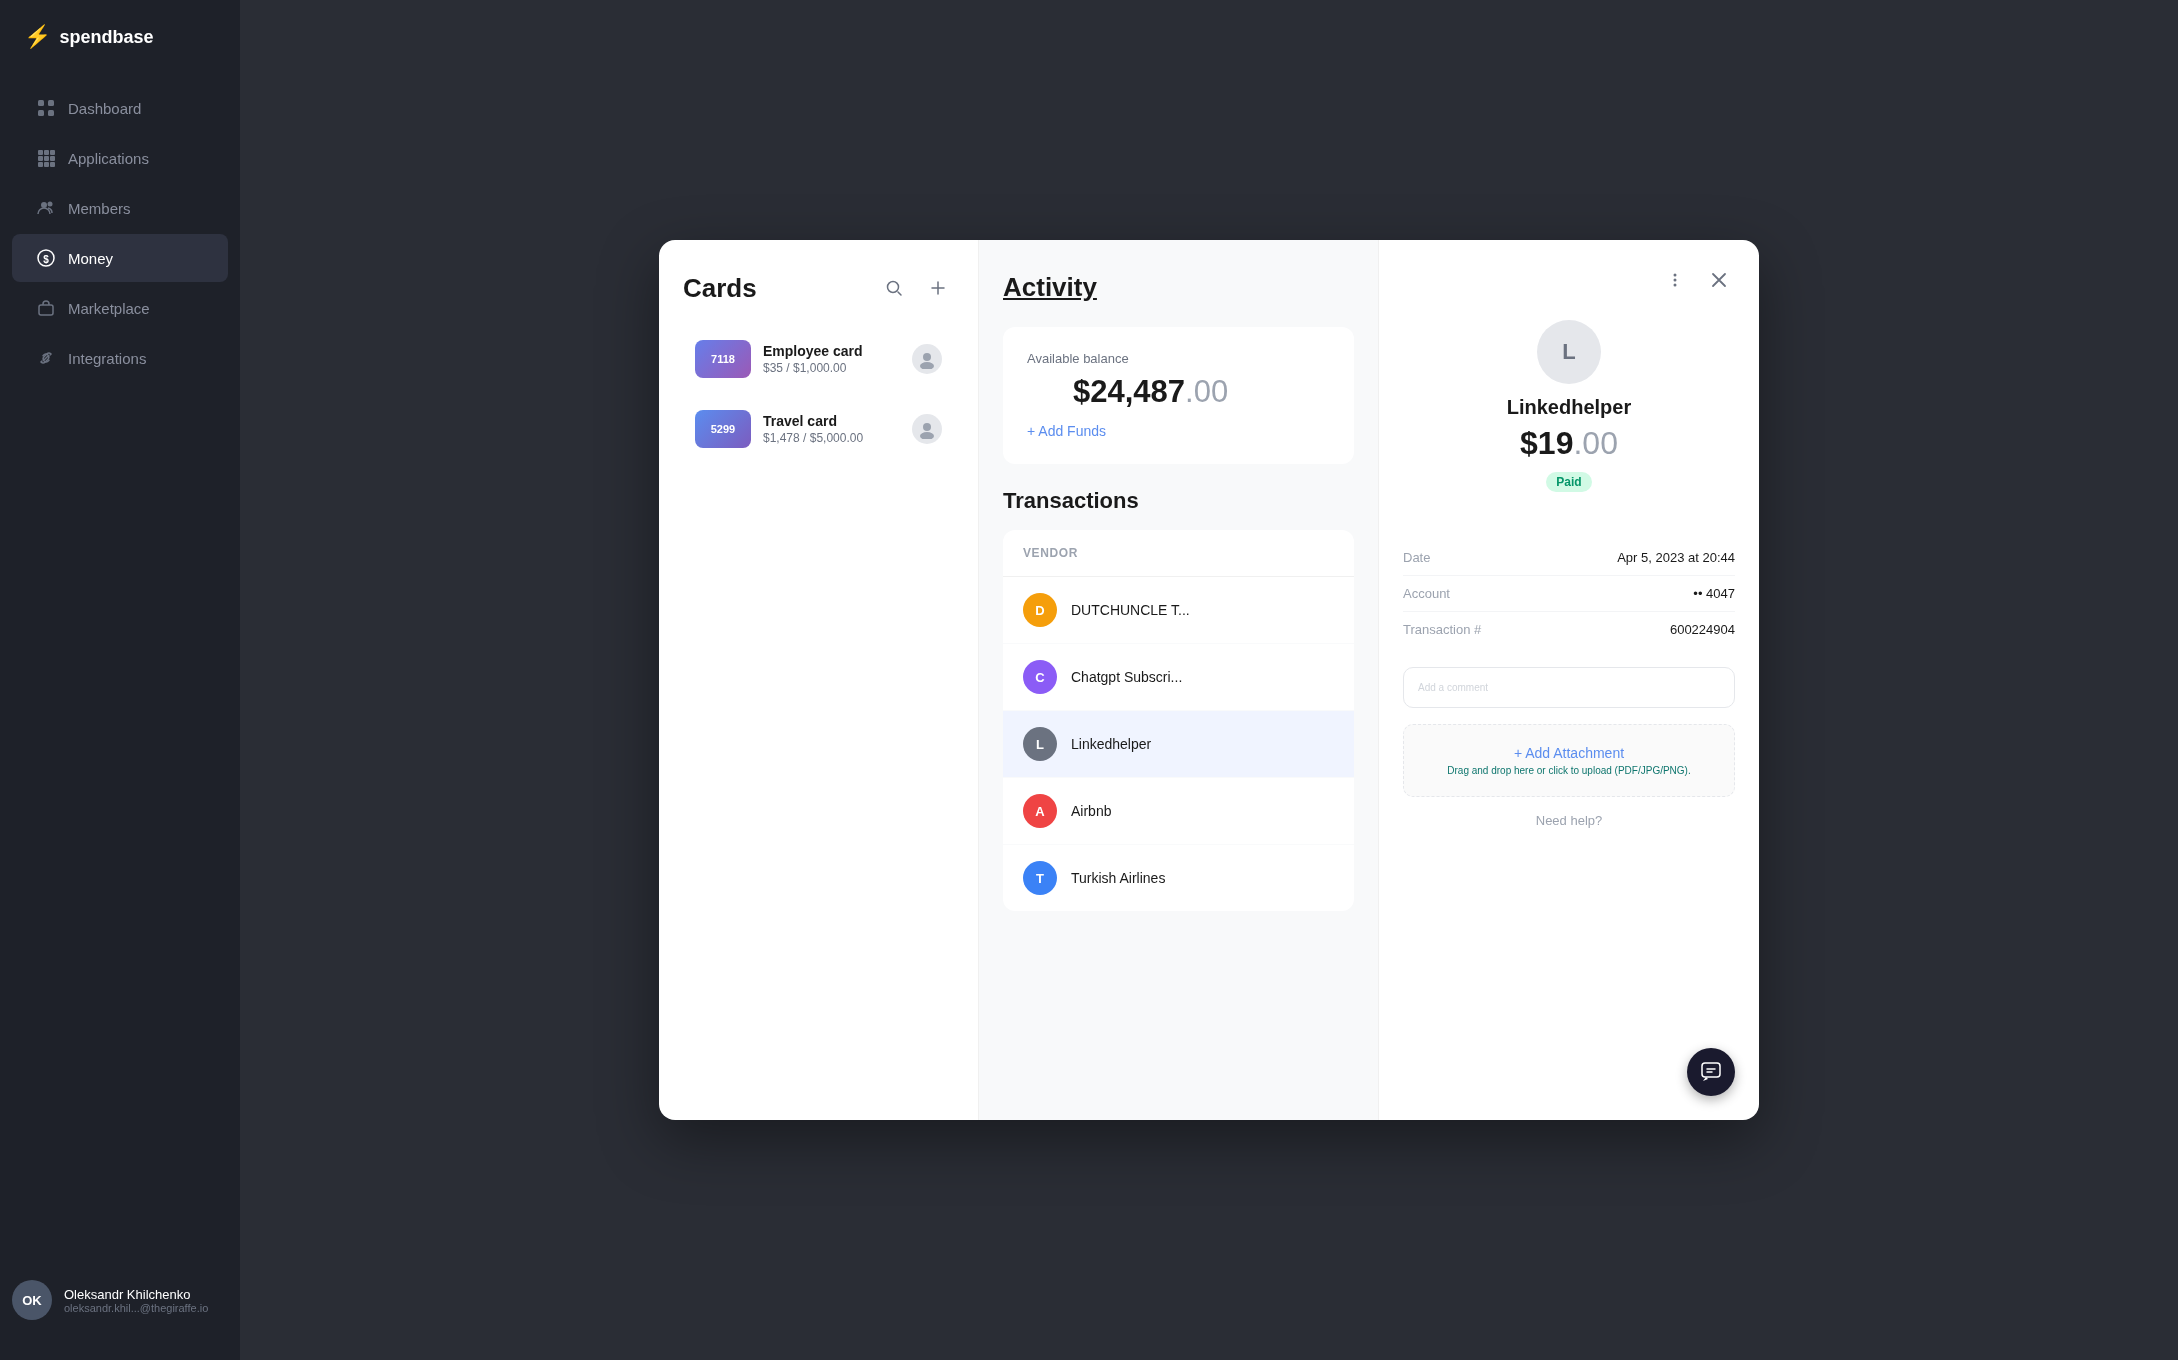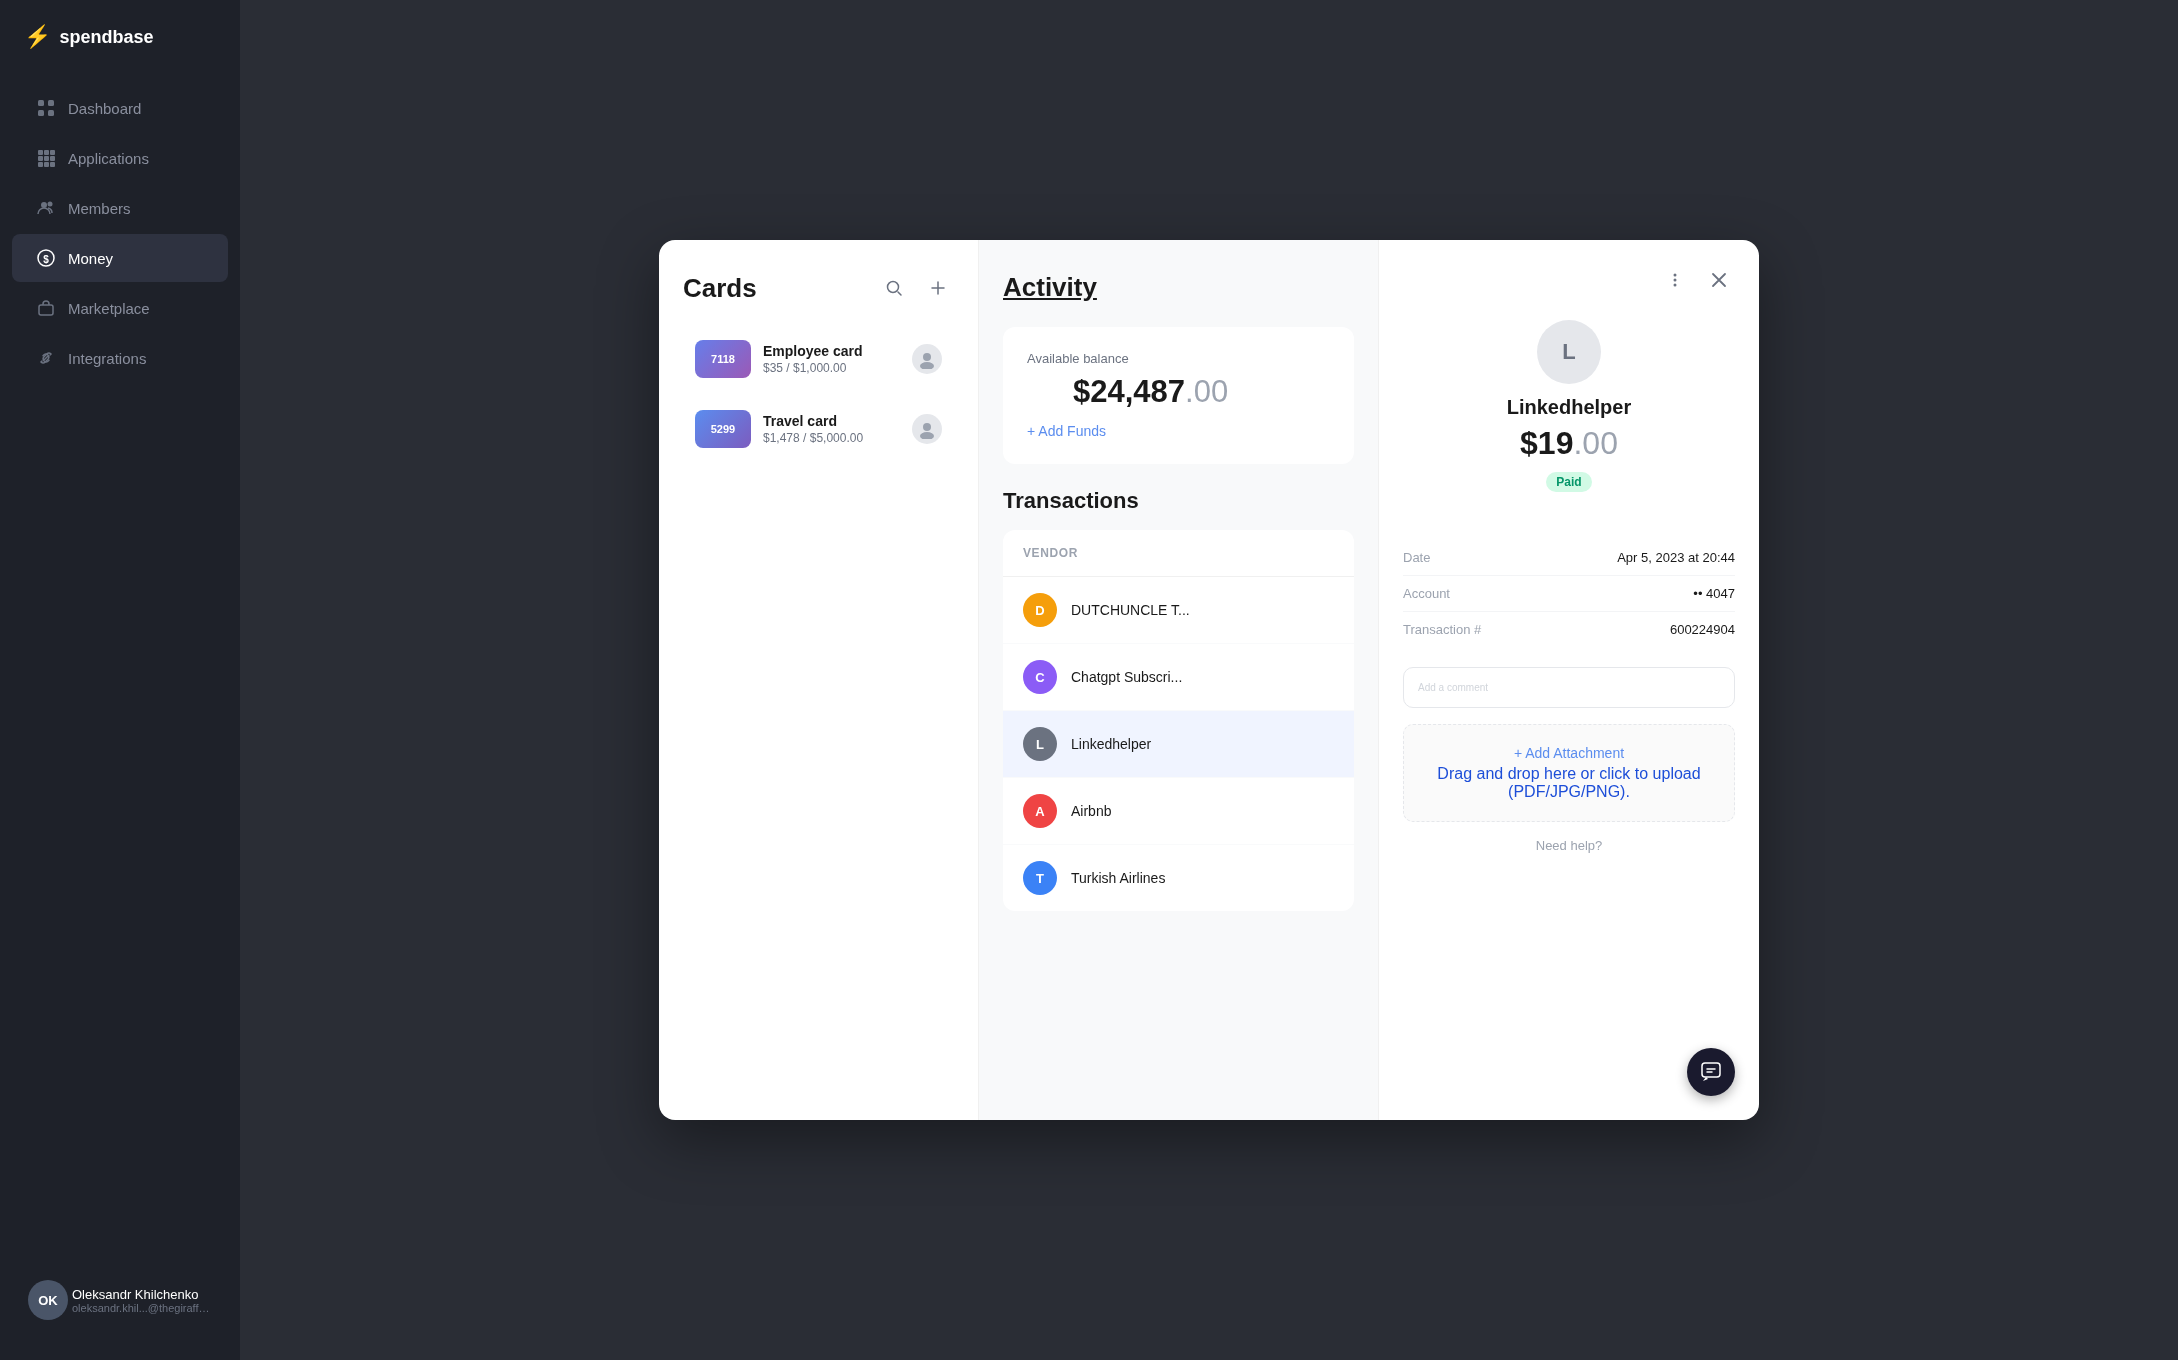--- a/index.html
+++ b/index.html
@@ -61,24 +61,24 @@
       width: 20px;
       height: 20px;
       display: flex;
       align-items: center;
       justify-content: center;
       font-size: 16px;
       flex-shrink: 0;
     }
     .sidebar-bottom {
       margin-top: auto;
-      padding: 16px 28px;
-      display: flex;
-      align-items: center;
-      gap: 4px;
+      padding: 16px 12px;
+      display: flex;
+      align-items: center;
+      gap: 12px;
     }
     .user-avatar {
       width: 40px;
       height: 40px;
       border-radius: 50%;
       background: #4a5568;
       display: flex;
       align-items: center;
       justify-content: center;
       color: #fff;
@@ -420,22 +420,22 @@
       background: #fafafa;
       cursor: pointer;
     }
     .attachment-link {
       color: #5b8def;
       font-size: 14px;
       font-weight: 500;
       margin-bottom: 4px;
     }
     .attachment-hint {
-      font-size: 16px;
-      color: #1d4ed8;
+      font-size: 10px;
+      color: #0f766e;
     }
 
     .need-help {
       text-align: center;
       font-size: 13px;
       color: #9ca3af;
       margin-bottom: 16px;
     }
 
     .chat-fab {

